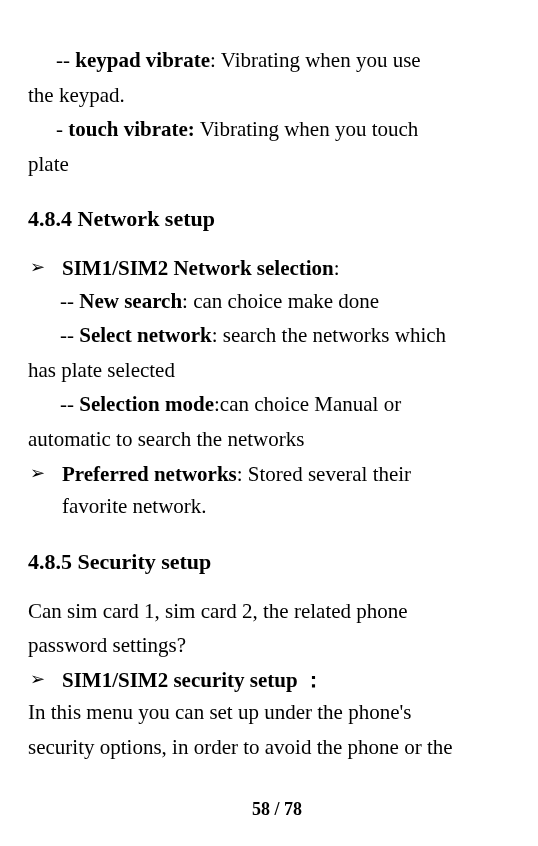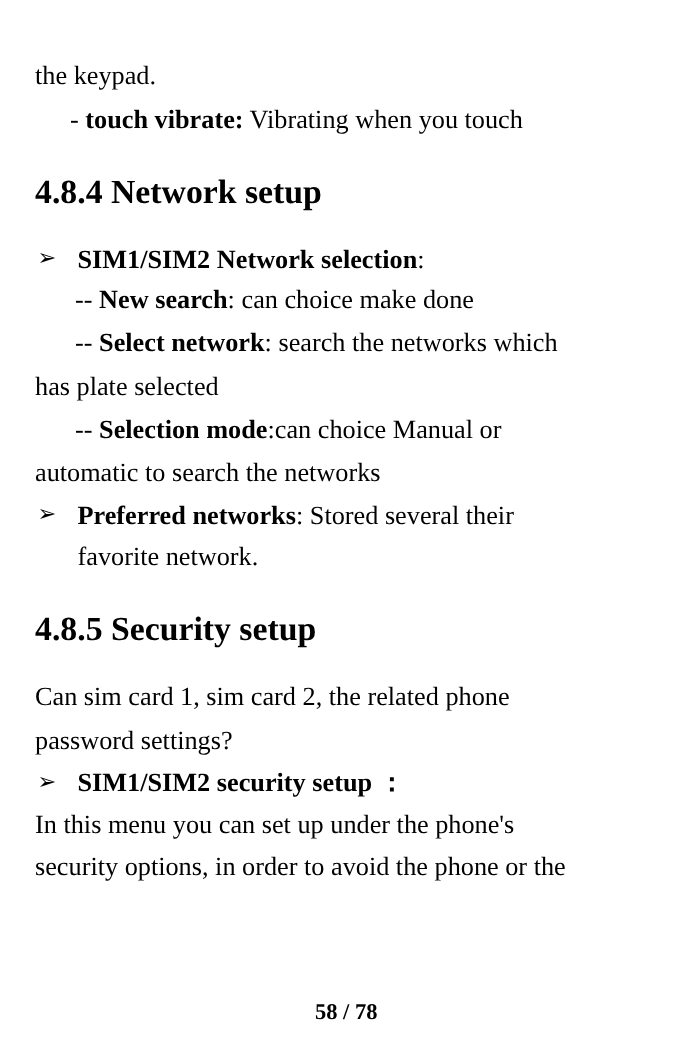--- a/index.html
+++ b/index.html
@@ -24,21 +24,21 @@
     margin: 0 0 2px 0;
   }
   .lead-dashes {
     text-indent: 28px;
   }
   .lead-dash-single {
     text-indent: 28px;
   }
   .bold { font-weight: bold; }
   h2.section {
-    font-size: 27px;
+    font-size: 22px;
     font-weight: bold;
     margin: 22px 0 16px 0;
   }
   .bullet-row {
     display: flex;
     align-items: flex-start;
     margin: 0;
   }
   .bullet-glyph {
     width: 32px;
@@ -65,25 +65,31 @@
     text-align: center;
     font-size: 18px;
     font-weight: bold;
   }
 </style>
 </head>
 <body>
 
 <div class="page">
 
+  <p class="para lead-dashes">
+    <span>--  </span><span class="bold">keypad vibrate</span><span>:</span><span>  Vibrating when you use</span>
+  </p>
   <p class="para">
     <span>the keypad.</span>
   </p>
   <p class="para lead-dash-single">
     <span>-  </span><span class="bold">touch vibrate:</span><span> Vibrating when you touch</span>
+  </p>
+  <p class="para">
+    <span>plate</span>
   </p>
 
   <h2 class="section">4.8.4 Network setup</h2>
 
 
   <div class="bullet-row">
     <div class="bullet-glyph">➢</div>
     <div class="bullet-text">
       <span class="bold">SIM1/SIM2 Network selection</span><span>:</span>
     </div>

